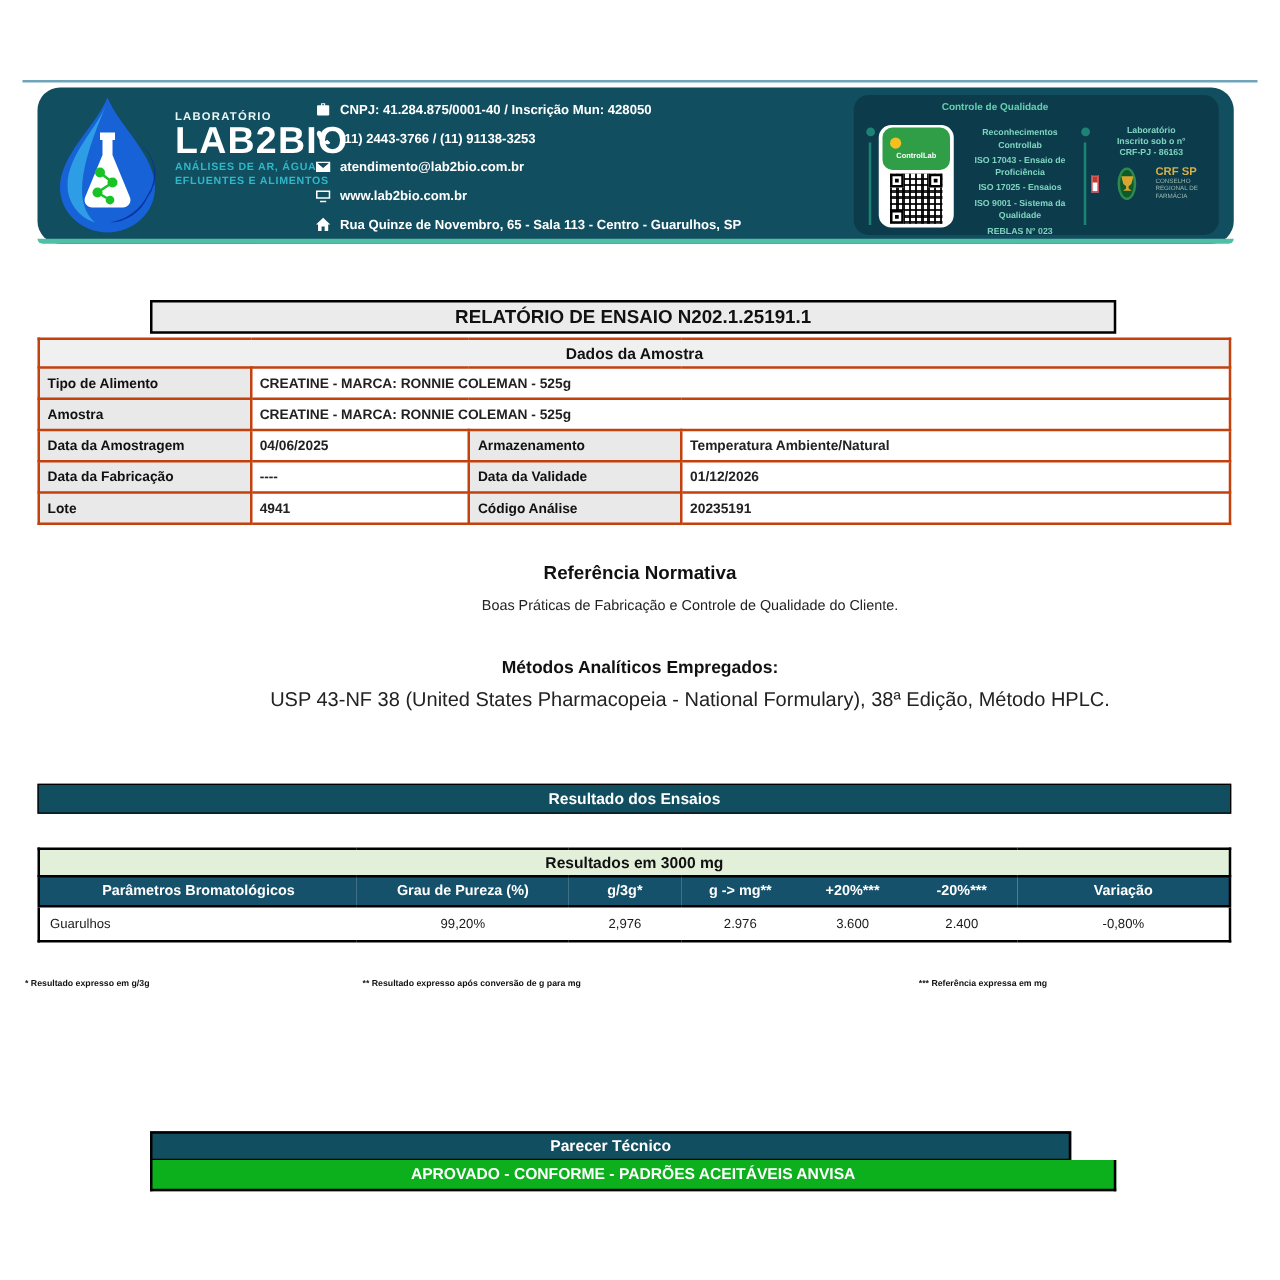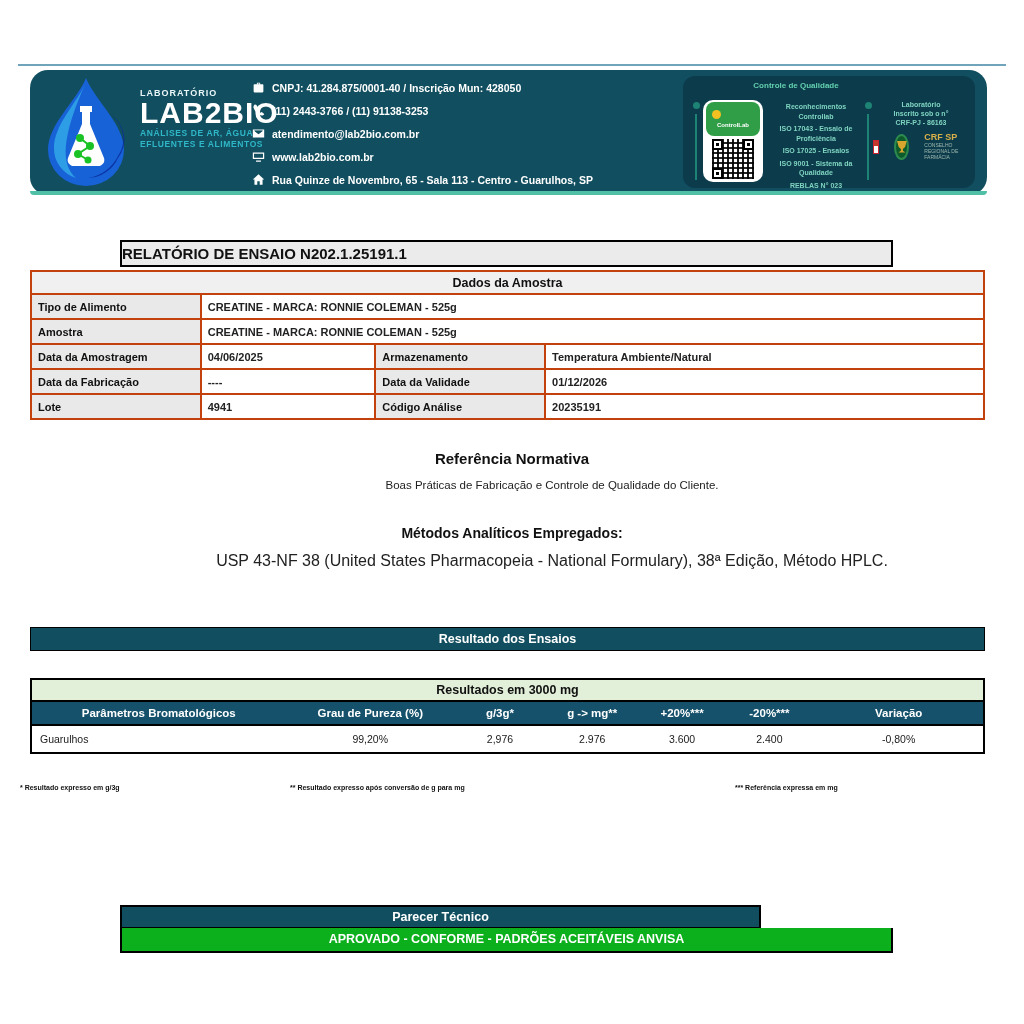--- a/index.html
+++ b/index.html
@@ -65,21 +65,21 @@
   .flag::after { content:""; position:absolute; left:0; top:0; right:0; height:5px; background:#c0392b; }
   .emblem { width:26px; height:26px; border-radius:50%; background:#0d5b2b;
             border:2px solid #2e8b4f; display:flex; align-items:center; justify-content:center; }
   .cup { width:10px; height:12px; background:#d8a62e; clip-path:polygon(0 0,100% 0,82% 55%,60% 70%,60% 85%,85% 100%,15% 100%,40% 85%,40% 70%,18% 55%); }
   .crf-sp { text-align:left; }
   .crf-sp .big { font-size:9px; font-weight:bold; color:#d8b04a; line-height:9px; }
   .crf-sp .small { font-size:5px; color:#9fb8ae; line-height:6px; }
 
   
   .title-box { position:absolute; left:120px; top:240px; width:773px; height:27px;
-               background:#ebebeb; border:2px solid #000; 
+               background:#ebebeb; border:2px solid #000; text-align:center;
                font-size:15px; font-weight:bold; line-height:23px; }
 
   
   table { border-collapse:collapse; }
   .sample-table { position:absolute; left:30px; top:270px; width:955px;
                   font-size:11px; border:2px solid #000; }
   .sample-table td { border:2px solid #c2410c; height:25px; padding:2px 6px; }
   .sample-table .thead { background:#f0f0f0; font-weight:bold; text-align:center;
                   font-size:12.5px; height:23px; }
   .sample-table .lbl { background:#e9e9e9; font-weight:bold; }
@@ -104,21 +104,21 @@
   .results-table .hrow td { background:#15516b; color:#fff; font-weight:bold;
                  font-size:11.5px; border-bottom:2px solid #000; }
   .results-table .drow td { font-size:10.5px; height:28px; color:#1a1a1a; }
   .results-table .drow .first { text-align:left; padding-left:8px; }
 
   
   .footnote { position:absolute; top:784px; font-size:7px; font-weight:bold; color:#111; }
   .fn1 { left:20px; } .fn2 { left:290px; } .fn3 { left:735px; }
 
   
-  .parecer-bar { position:absolute; left:120px; top:905px; width:641px; height:24px;
+  .parecer-bar { position:absolute; left:120px; top:905px; width:737px; height:24px;
                  background:#114e5f; border:2px solid #000; color:#fff; text-align:center;
                  font-size:12.5px; font-weight:bold; line-height:20px; }
   .approved-bar { position:absolute; left:120px; top:928px; width:773px; height:25px;
                  background:#0cb01c; border:2px solid #000; border-top:none; color:#fff;
                  text-align:center; font-size:12.5px; font-weight:bold; line-height:22px; }
 </style>
 </head>
 <body>
 
 <div id="page">

